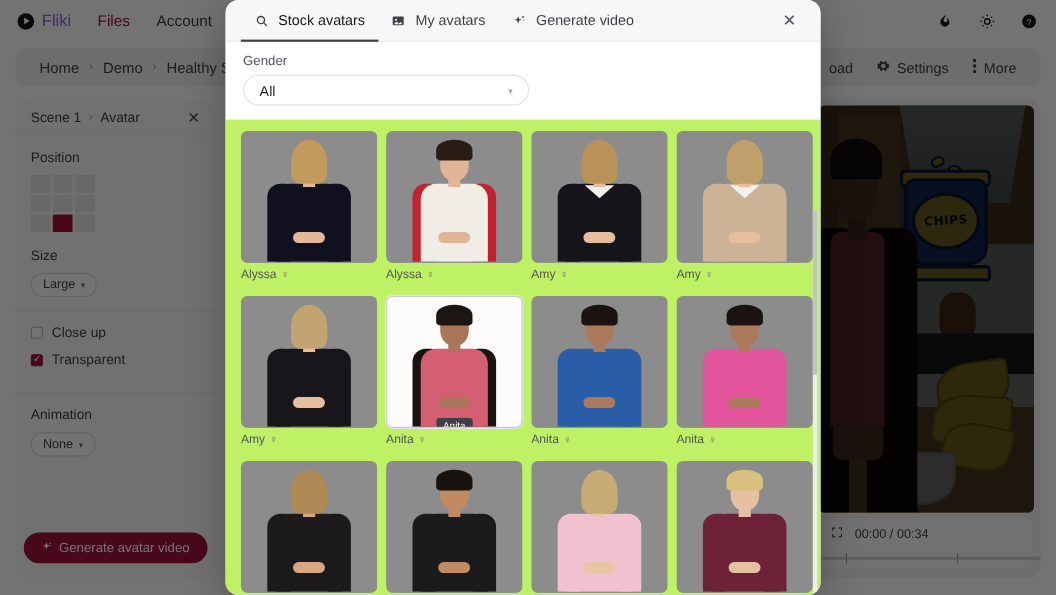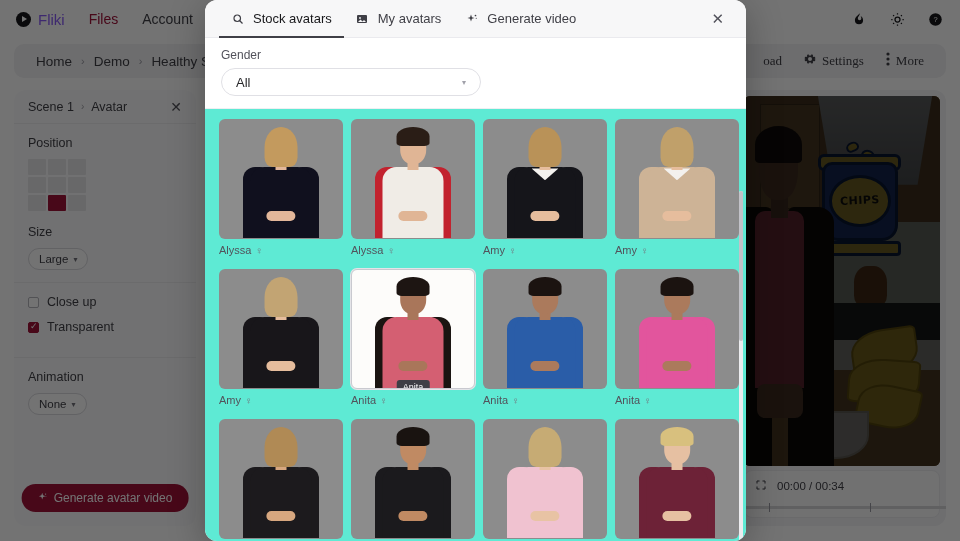--- a/index.html
+++ b/index.html
@@ -26,21 +26,21 @@
   .nav-link { font-size: 14px; color: #3f3f46; margin-left: 24px; }
   .nav-link.active { color: #9f1239; }
   .topnav-right { margin-left: auto; display: flex; align-items: center; gap: 20px; }
   .ticon { width: 18px; height: 18px; display: inline-flex; align-items: center; justify-content: center; color: #18181b; }
 
   
   .crumbbar { position: absolute; top: 44px; left: 14px; width: 932px; height: 34px;
               background: #f1f1f3; border-radius: 10px; display: flex; align-items: center; padding: 0 22px; }
   .crumb { font-size: 13.5px; color: #3f3f46; }
   .crumb-sep { font-size: 11px; color: #9a9aa3; margin: 0 9px; }
-  .crumbbar-right { margin-left: auto; display: flex; align-items: center; gap: 22px; font-family: Liberation Serif, serif; }
+  .crumbbar-right { margin-left: auto; display: flex; align-items: center; gap: 22px; }
   .tool-btn { display: flex; align-items: center; gap: 6px; font-size: 13px; color: #3f3f46; }
 
   
   .leftpanel { position: absolute; top: 90px; left: 14px; width: 182px; height: 436px;
                background: #fbfbfc; border-radius: 12px; }
   .panel-head { height: 34px; display: flex; align-items: center; padding: 0 14px; border-bottom: 1px solid #ededf0; }
   .panel-head .ph-text { font-size: 12.5px; color: #3f3f46; }
   .panel-head .ph-sep { font-size: 10px; color: #a1a1aa; margin: 0 7px; }
   .panel-head .ph-close { margin-left: auto; font-size: 14px; color: #52525b; line-height: 1; }
   .panel-sec { padding: 12px 14px; }
@@ -136,21 +136,21 @@
   .mtab.active::after { content: ""; position: absolute; left: 0; right: 0; bottom: -1px; height: 2px; background: #3f3f46; }
   .mtab-icon { width: 13px; height: 13px; display: inline-flex; align-items: center; justify-content: center; }
   .modal-close { margin-left: auto; display: flex; align-items: center; padding: 0 8px; font-size: 15px; color: #52525b; }
 
   .filterbar { padding: 10px 16px 12px; border-bottom: 1px solid #efeff2; background: #fff; }
   .filter-label { font-size: 12px; color: #52525b; margin-bottom: 6px; }
   .select { width: 260px; height: 28px; border: 1px solid #e0e0e5; border-radius: 14px;
             display: flex; align-items: center; padding: 0 14px; font-size: 13px; color: #27272a; background: #fff; }
   .select .caret { margin-left: auto; font-size: 8px; color: #a1a1aa; }
 
-  .grid-wrap { flex: 1; overflow: hidden; position: relative; background: #5eead4; padding: 10px 14px 0; }
+  .grid-wrap { flex: 1; overflow: hidden; position: relative; background: #bef264; padding: 10px 14px 0; }
   .grid { display: grid; grid-template-columns: repeat(4, 124px); gap: 13px 8px; }
   .card { width: 124px; }
   .thumb { width: 124px; height: 120px; border-radius: 6px; background: #8c8c8c;
            position: relative; overflow: hidden; border: 1px solid transparent; }
   .card.selected .thumb { background: #fdfcfa; border: 1px solid #c9c9cf; box-shadow: 0 0 0 1px #e4e4e8; }
   .card-label { margin-top: 5px; font-size: 11px; color: #52525b; display: flex; align-items: center; gap: 4px; }
   .gsym { font-size: 10px; color: #71717a; }
   .tooltip { position: absolute; left: 50%; transform: translateX(-50%); bottom: -6px;
              background: #3f3f46; color: #fff; font-size: 9px; padding: 2px 6px; border-radius: 3px; z-index: 5; }
 

